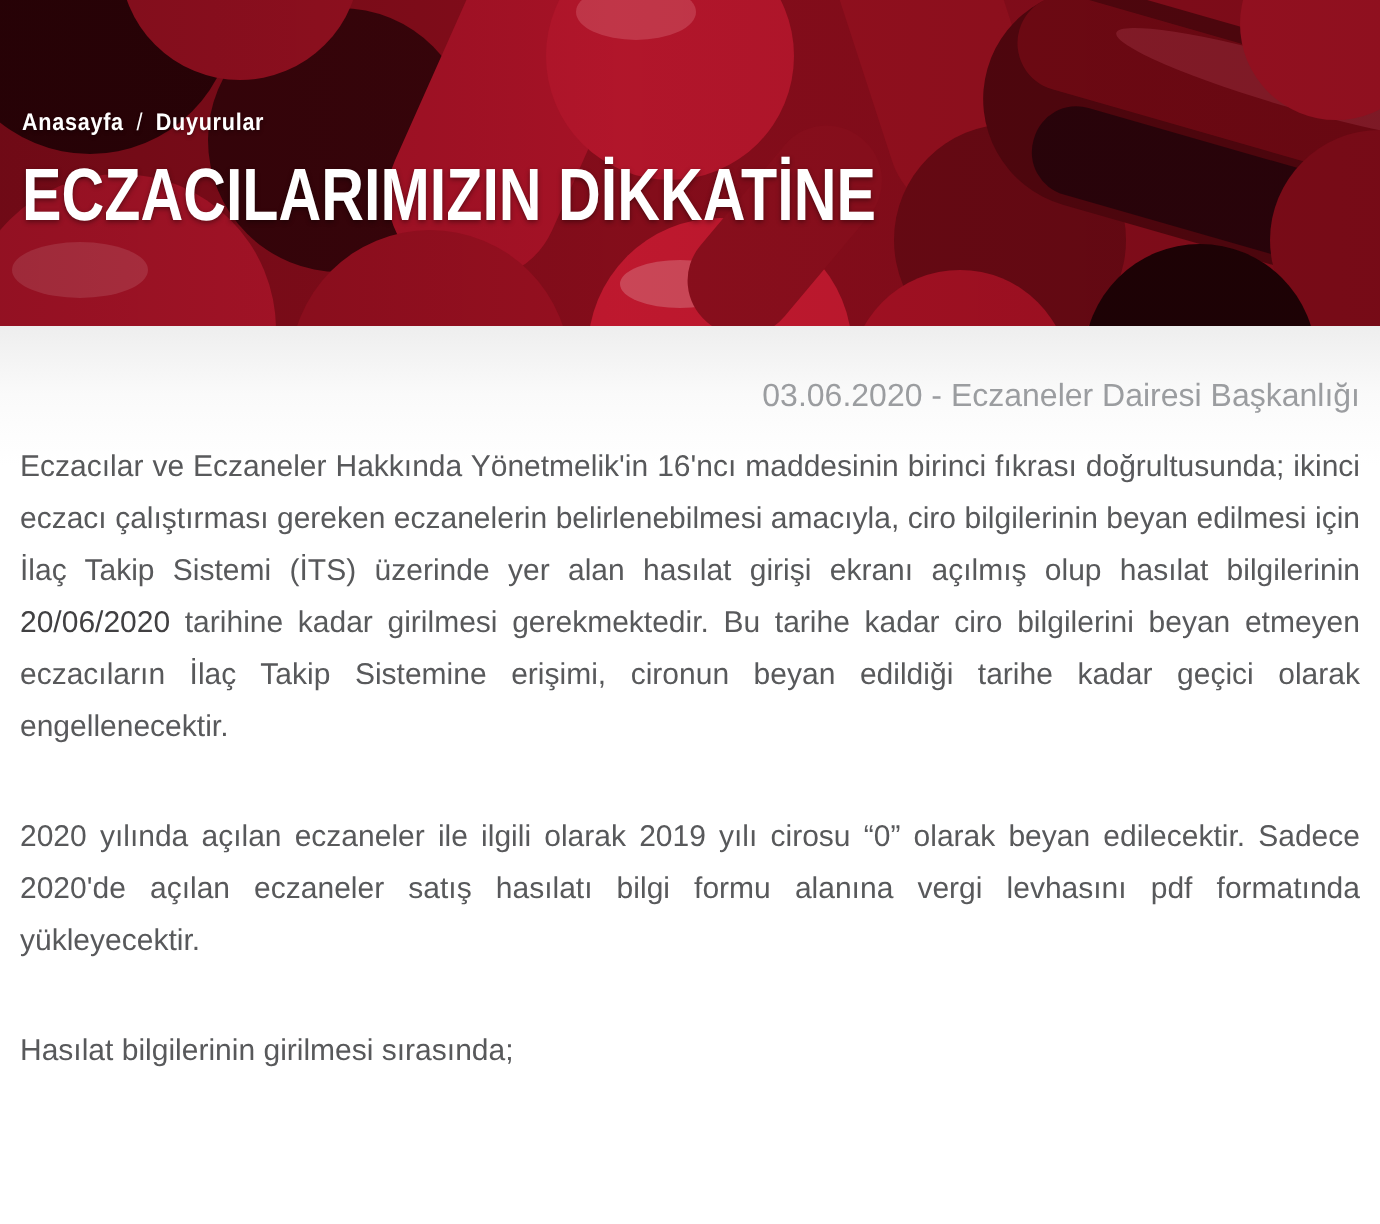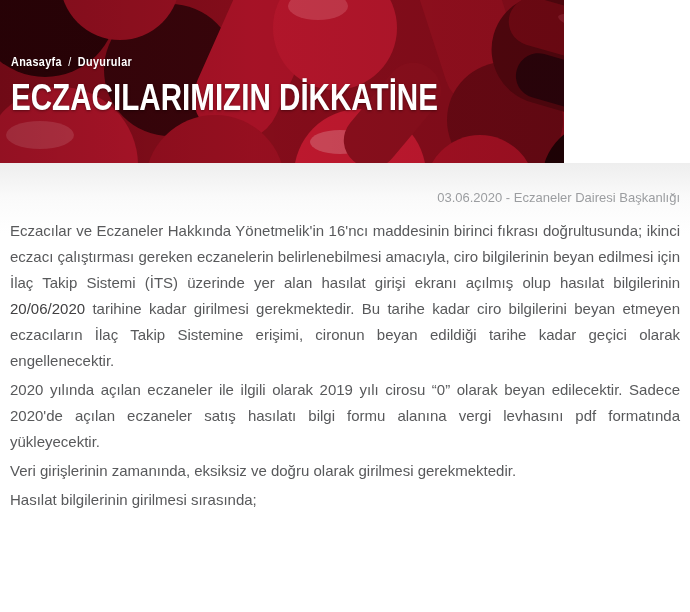--- a/index.html
+++ b/index.html
@@ -8,21 +8,21 @@
     font-family: "Liberation Sans", "DejaVu Sans", sans-serif;
     background: #ffffff;
     width: 690px;
     height: 612px;
     overflow: hidden;
   }
 
   
   .hero {
     position: relative;
-    width: 564px;
+    width: 690px;
     height: 163px;
     overflow: hidden;
     background: #a16207;
   }
   .hero svg.pills {
     position: absolute;
     top: 0; left: 0;
     width: 690px; height: 163px;
     display: block;
   }
@@ -67,27 +67,27 @@
 
   
   .page-body {
     width: 690px;
     background: linear-gradient(to bottom, #eeeeee 0px, #fafafa 34px, #ffffff 70px);
     padding: 0 10px;
   }
   .date-line {
     padding-top: 27px;
     text-align: right;
-    font-size: 13px;
+    font-size: 16px;
     color: #9b9da0;
   }
   .content { margin-top: 13px; color: #58595b; font-size: 15px; }
   .content p { line-height: 26px; }
   .content p.just { text-align: justify; }
-  .content p + p { margin-top: 3px; }
+  .content p + p { margin-top: 29px; }
   .content b { color: #414042; font-weight: 400; }
 </style>
 </head>
 <body>
 
 <div class="hero">
   <svg class="pills" viewBox="0 0 690 163" preserveAspectRatio="none">
     <rect x="0" y="0" width="690" height="163" fill="#8f0e1d"></rect>
 
     <circle cx="45" cy="5" r="72" fill="#2a0307"></circle>
@@ -127,19 +127,18 @@
 </div>
 
 <div class="page-body">
   <div class="date-line">03.06.2020 - Eczaneler Dairesi Başkanlığı</div>
 
   <div class="content">
     <p class="just"><span>Eczacılar ve Eczaneler Hakkında Yönetmelik'in 16'ncı maddesinin birinci fıkrası doğrultusunda; ikinci eczacı çalıştırması gereken eczanelerin belirlenebilmesi amacıyla, ciro bilgilerinin beyan edilmesi için İlaç Takip Sistemi (İTS) üzerinde yer alan hasılat girişi ekranı açılmış olup hasılat bilgilerinin </span><b>20/06/2020</b><span> tarihine kadar girilmesi gerekmektedir. Bu tarihe kadar ciro bilgilerini beyan etmeyen eczacıların İlaç Takip Sistemine erişimi, cironun beyan edildiği tarihe kadar geçici olarak engellenecektir.</span></p>
 
     <p class="just">2020 yılında açılan eczaneler ile ilgili olarak 2019 yılı cirosu “0” olarak beyan edilecektir. Sadece 2020'de  açılan eczaneler satış hasılatı bilgi formu alanına vergi levhasını pdf formatında yükleyecektir.</p>
 
-    <p>Veri girişlerinin zamanında, eksiksiz  ve doğru olarak girilmesi gerekmektedir.</p>
 
 
     <p>Hasılat bilgilerinin girilmesi sırasında;</p>
 
   </div>
 </div>
 
 </body></html>

